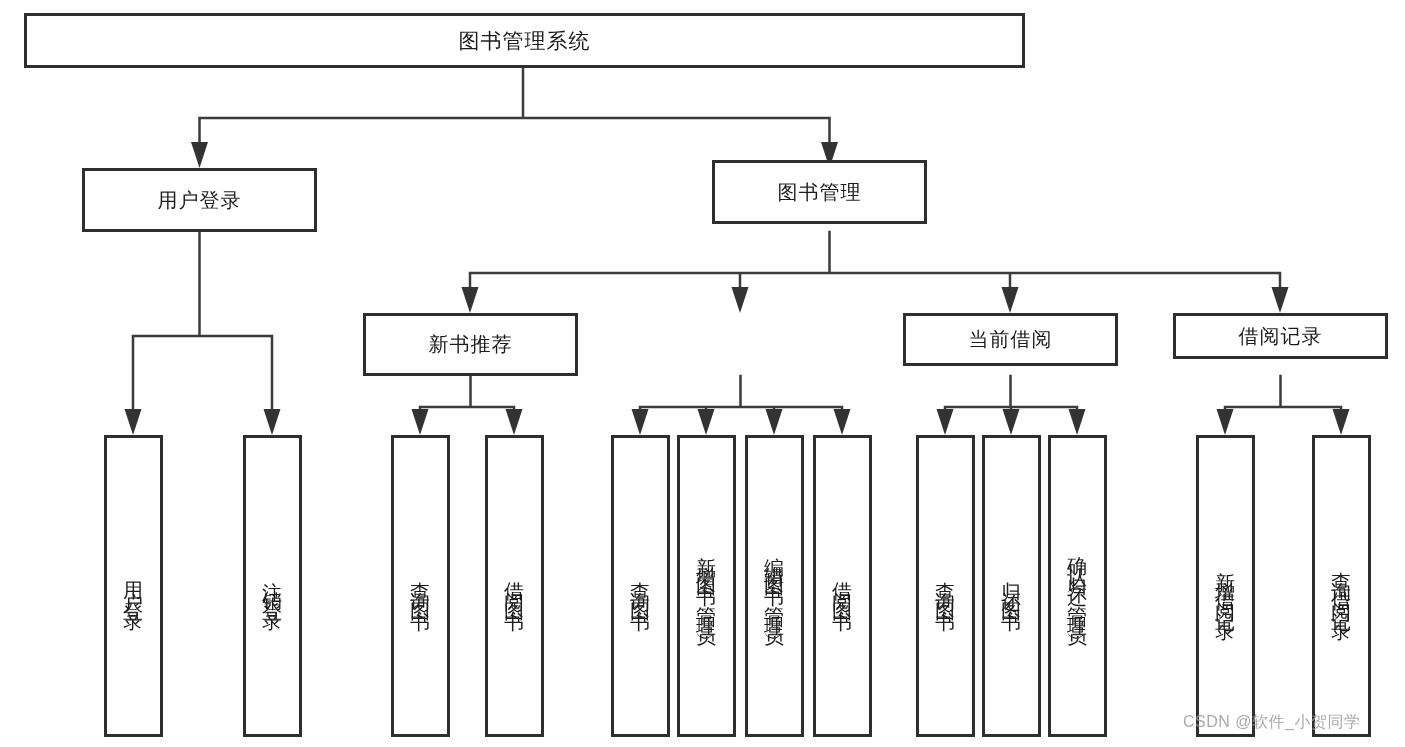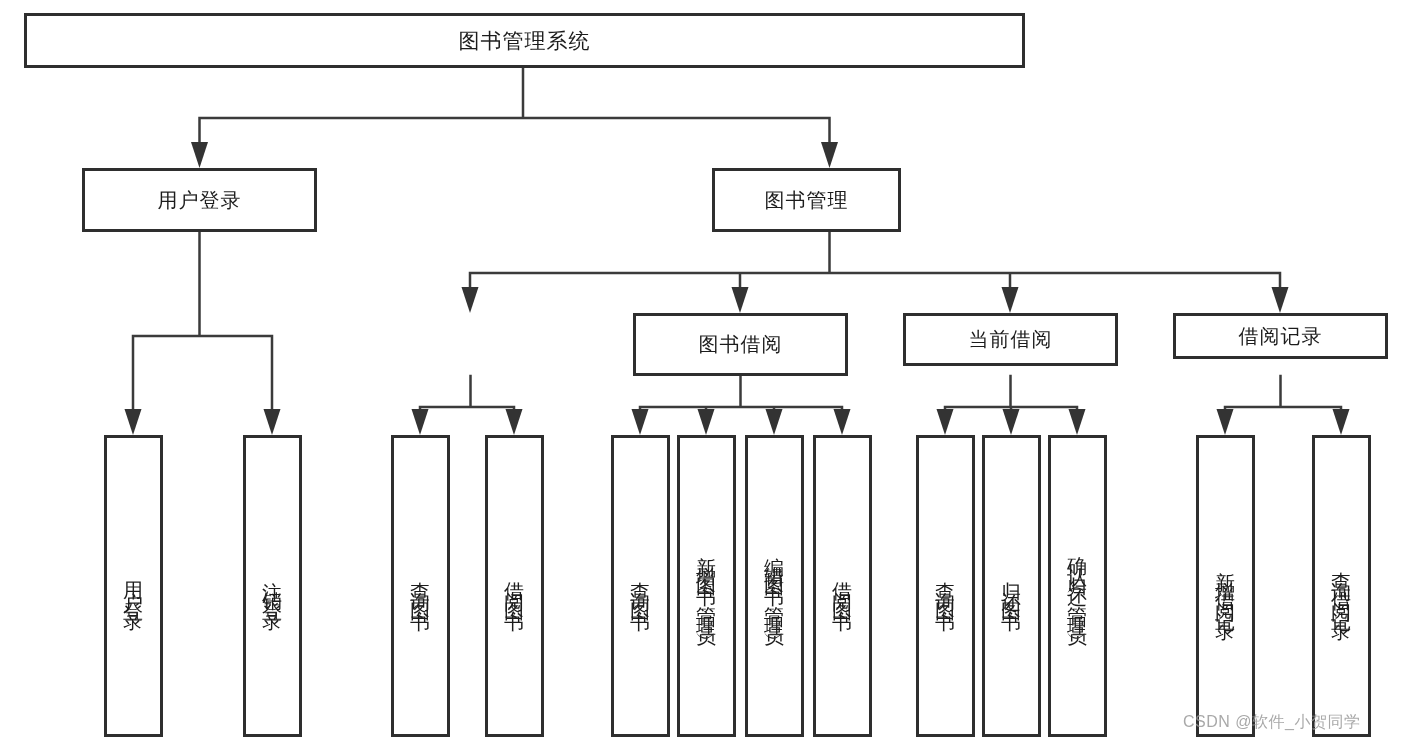--- a/index.html
+++ b/index.html
@@ -98,26 +98,26 @@
     <polygon class="ah" points="1332.5,409 1349.5,409 1341,435"></polygon>
   </svg>
 
   <div class="box root" style="left:24px;top:13px;width:1001px;height:55px">
     <span class="hlabel">图书管理系统</span>
   </div>
 
   <div class="box" style="left:82px;top:168px;width:235px;height:64px">
     <span class="hlabel">用户登录</span>
   </div>
-  <div class="box" style="left:712px;top:168px;width:189px;height:64px">
+  <div class="box" style="left:712px;top:160px;width:215px;height:64px">
     <span class="hlabel">图书管理</span>
   </div>
 
-  <div class="box" style="left:633px;top:313px;width:215px;height:63px">
-    <span class="hlabel">图书借阅</span>
+  <div class="box" style="left:363px;top:313px;width:215px;height:63px">
+    <span class="hlabel">新书推荐</span>
   </div>
   <div class="box" style="left:903px;top:313px;width:215px;height:53px">
     <span class="hlabel">当前借阅</span>
   </div>
   <div class="box" style="left:1173px;top:313px;width:215px;height:46px">
     <span class="hlabel">借阅记录</span>
   </div>
 
   <div class="box leaf" style="left:104px">
     <span class="vlabel">用户登录</span>

